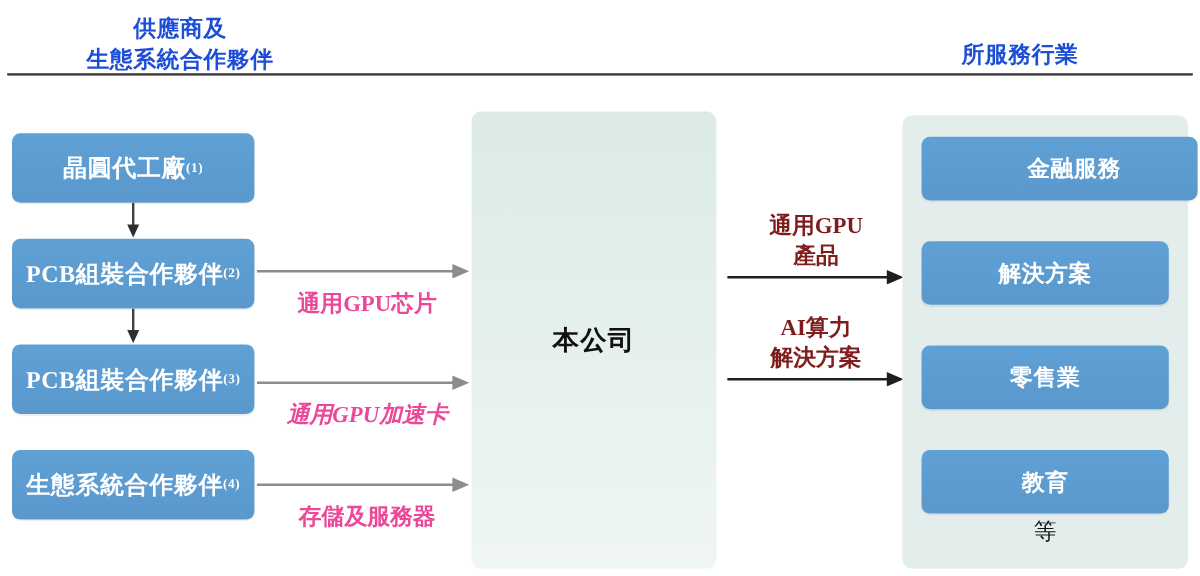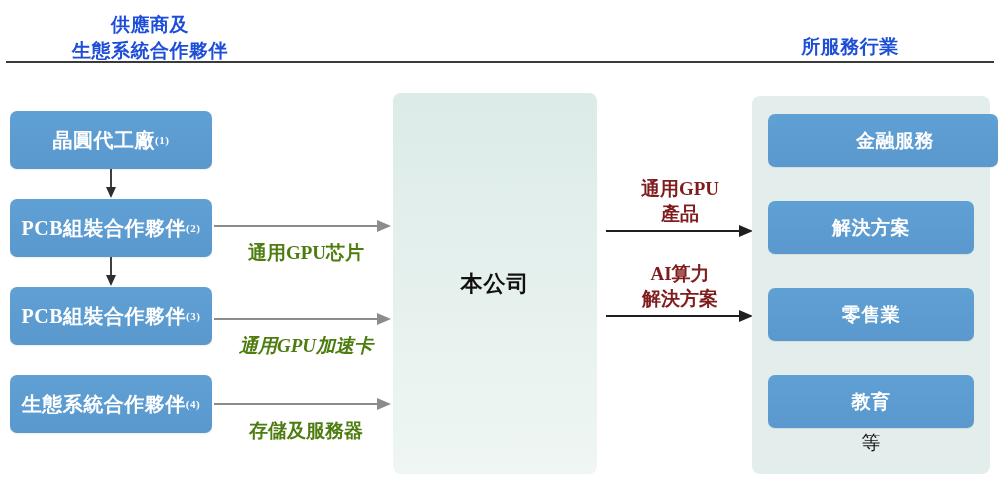--- a/index.html
+++ b/index.html
@@ -145,21 +145,21 @@
   #harrow-1 { left: 214px; top: 313px; width: 178px; }
   #harrow-2 { left: 214px; top: 398px; width: 178px; }
 
   
   .harrow-label {
     position: absolute;
     width: 190px;
     text-align: center;
     font-size: 19px;
     font-weight: bold;
-    color: #4d7c0f;
+    color: #ec4899;
     white-space: nowrap;
   }
   #hlabel-0 { left: 211px; top: 240px; }
   #hlabel-1 { left: 211px; top: 333px; font-style: italic; }
   #hlabel-2 { left: 211px; top: 418px; text-align: center; }
 
   
   #rarrow-0 { left: 606px; top: 225px; width: 148px; }
   #rarrow-1 { left: 606px; top: 310px; width: 148px; }
 

